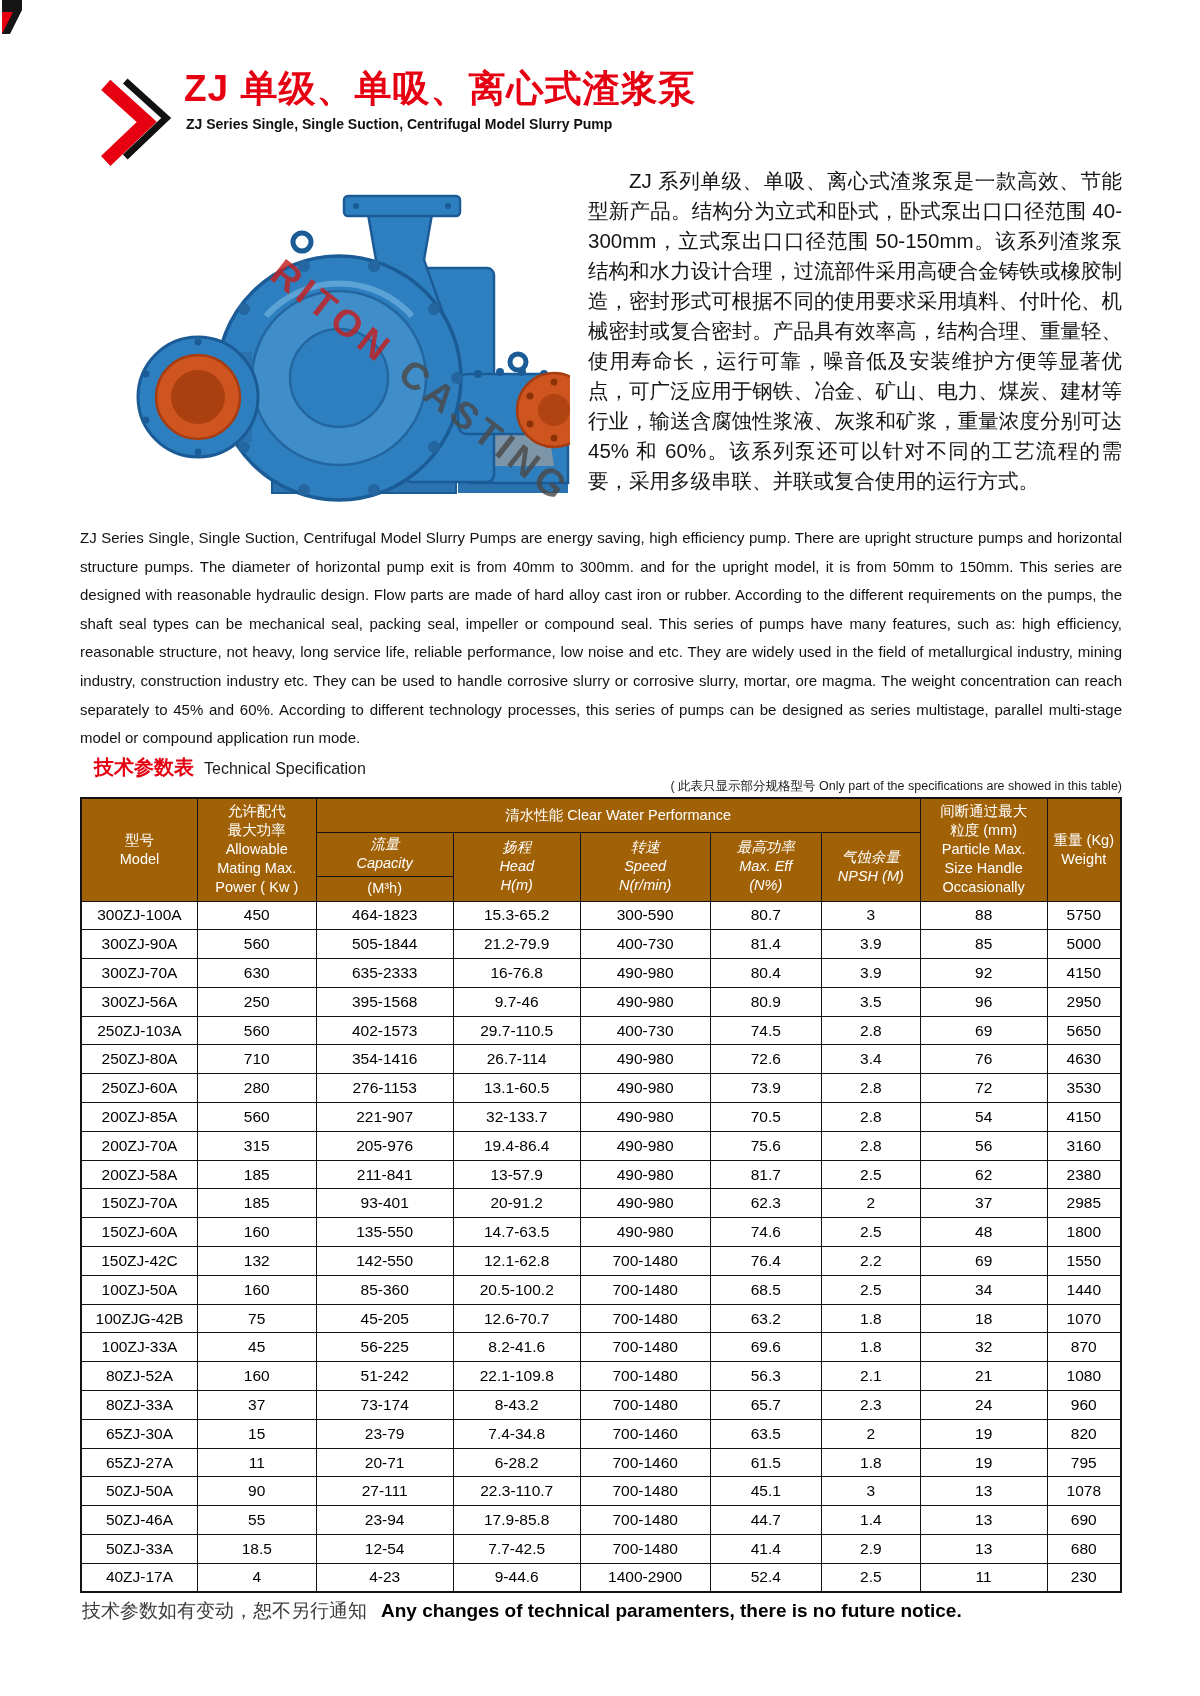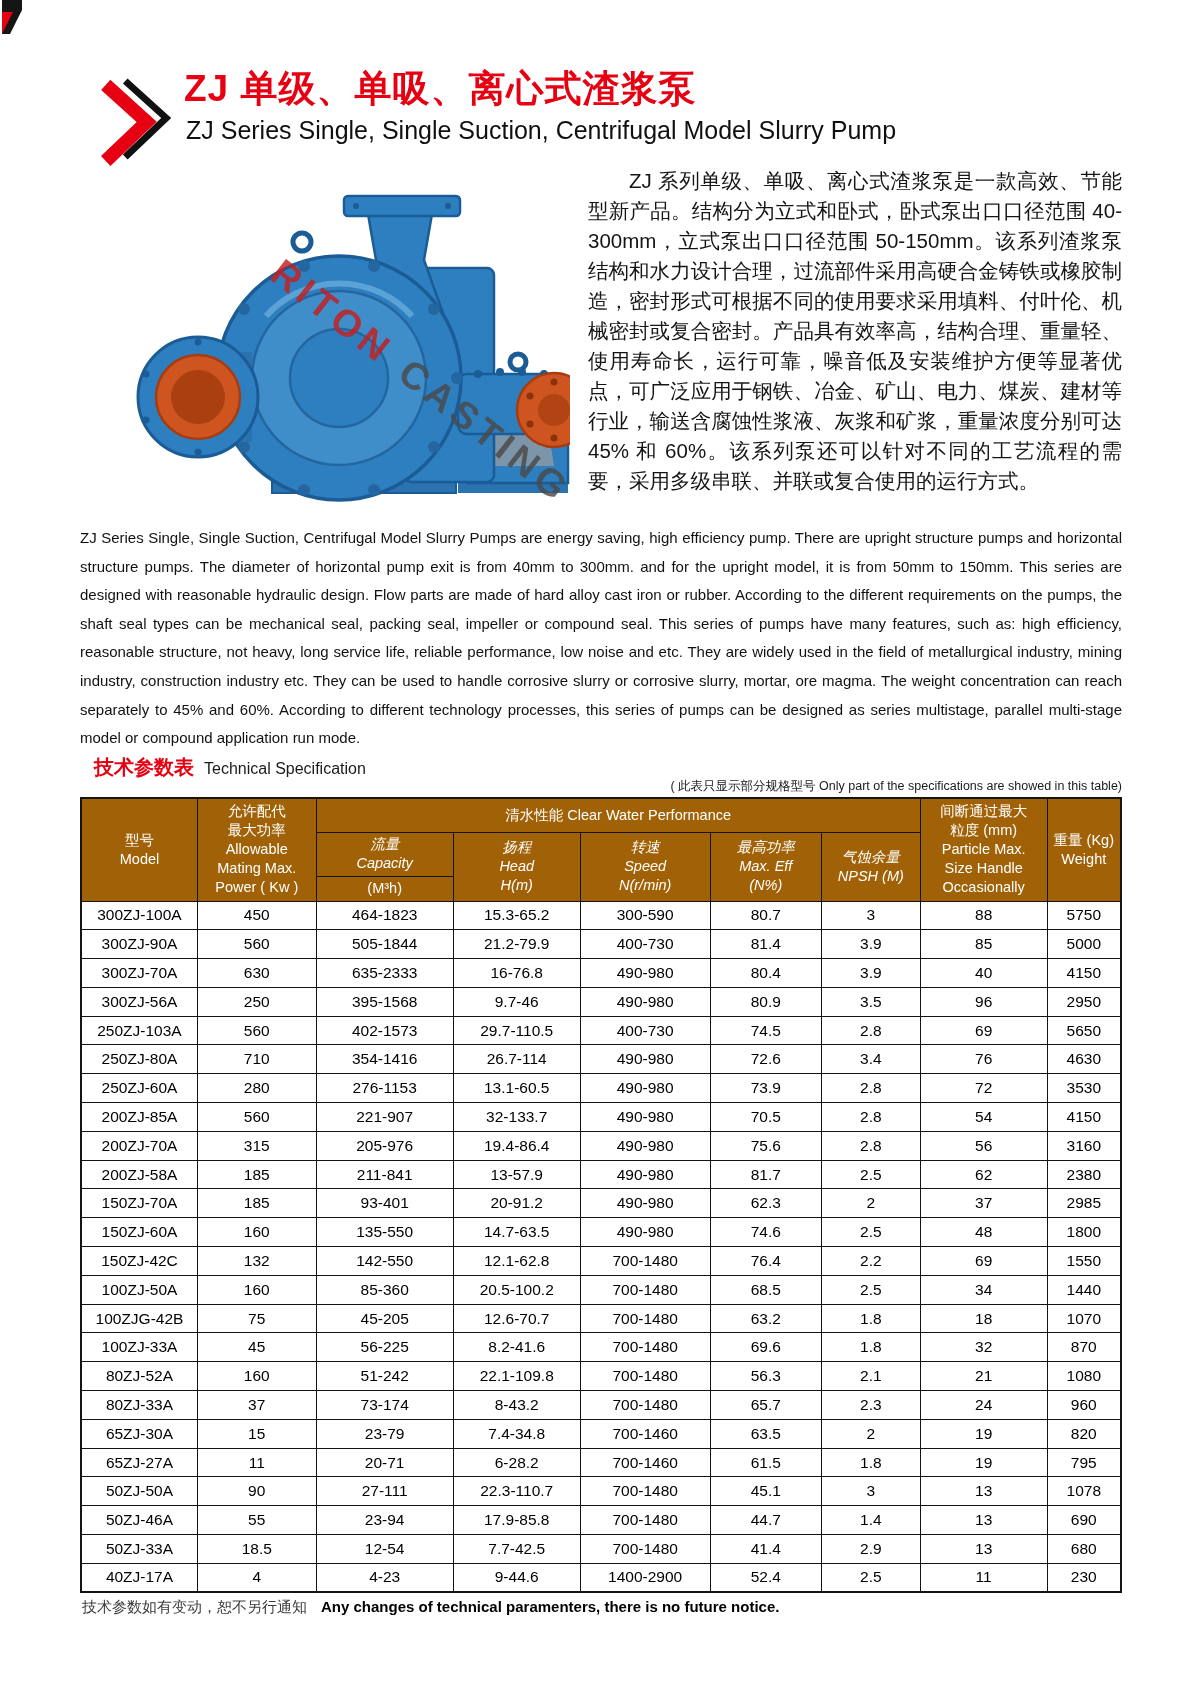--- a/index.html
+++ b/index.html
@@ -12,21 +12,21 @@
   
   .corner-mark { position:absolute; left:0; top:0; width:24px; height:34px; }
 
   
   .chevron { position:absolute; left:96px; top:74px; width:78px; height:92px; }
   .title-cn {
     position:absolute; left:184px; top:64px; font-size:37px; font-weight:700;
     color:#e60012; letter-spacing:1px; white-space:nowrap;
   }
   .title-en {
-    position:absolute; left:186px; top:116px; font-size:25px; font-weight:400;
+    position:absolute; left:186px; top:116px; font-size:14px; font-weight:700;
     color:#101010; white-space:nowrap;text-align:right;
   }
 
   
   .pump-figure { position:absolute; left:106px; top:146px; width:464px; height:356px; }
 
   
   .intro-cn {
     position:absolute; left:588px; top:166px; width:534px;
     font-size:20.5px; line-height:30px; text-align:justify; text-indent:2em;
@@ -64,21 +64,21 @@
   .spec-table td {
     border:1.4px solid #141414; font-size:15.5px; color:#000;
     text-align:center; vertical-align:middle; height:28.8px; padding:0 2px;
     background:#fff;
   }
   col.c-model{width:11.2%} col.c-power{width:11.4%} col.c-cap{width:13.2%}
   col.c-head{width:12.2%} col.c-speed{width:12.5%} col.c-eff{width:10.7%}
   col.c-npsh{width:9.5%} col.c-part{width:12.2%} col.c-wt{width:7.1%}
 
   
-  .footer { position:absolute; left:82px; top:1598px; font-size:15px; white-space:nowrap; }
+  .footer { position:absolute; left:82px; top:1598px; font-size:19px; white-space:nowrap; }
   .footer .cn { font-family:"Liberation Serif","DejaVu Serif",serif; color:#3c3c3c; }
   .footer .en { color:#000; font-weight:600; margin-left:14px; }
 </style>
 </head>
 <body>
 
 <div class="page">
 
   <svg class="corner-mark" viewBox="0 0 24 34">
     <polygon points="2,0 22,0 22,10 10,34 2,34" fill="#151515"></polygon>
@@ -236,21 +236,21 @@
           <td>5000</td>
         </tr>
         <tr>
           <td>300ZJ-70A</td>
           <td>630</td>
           <td>635-2333</td>
           <td>16-76.8</td>
           <td>490-980</td>
           <td>80.4</td>
           <td>3.9</td>
-          <td>40</td>
+          <td>92</td>
           <td>4150</td>
         </tr>
         <tr>
           <td>300ZJ-56A</td>
           <td>250</td>
           <td>395-1568</td>
           <td>9.7-46</td>
           <td>490-980</td>
           <td>80.9</td>
           <td>3.5</td>

